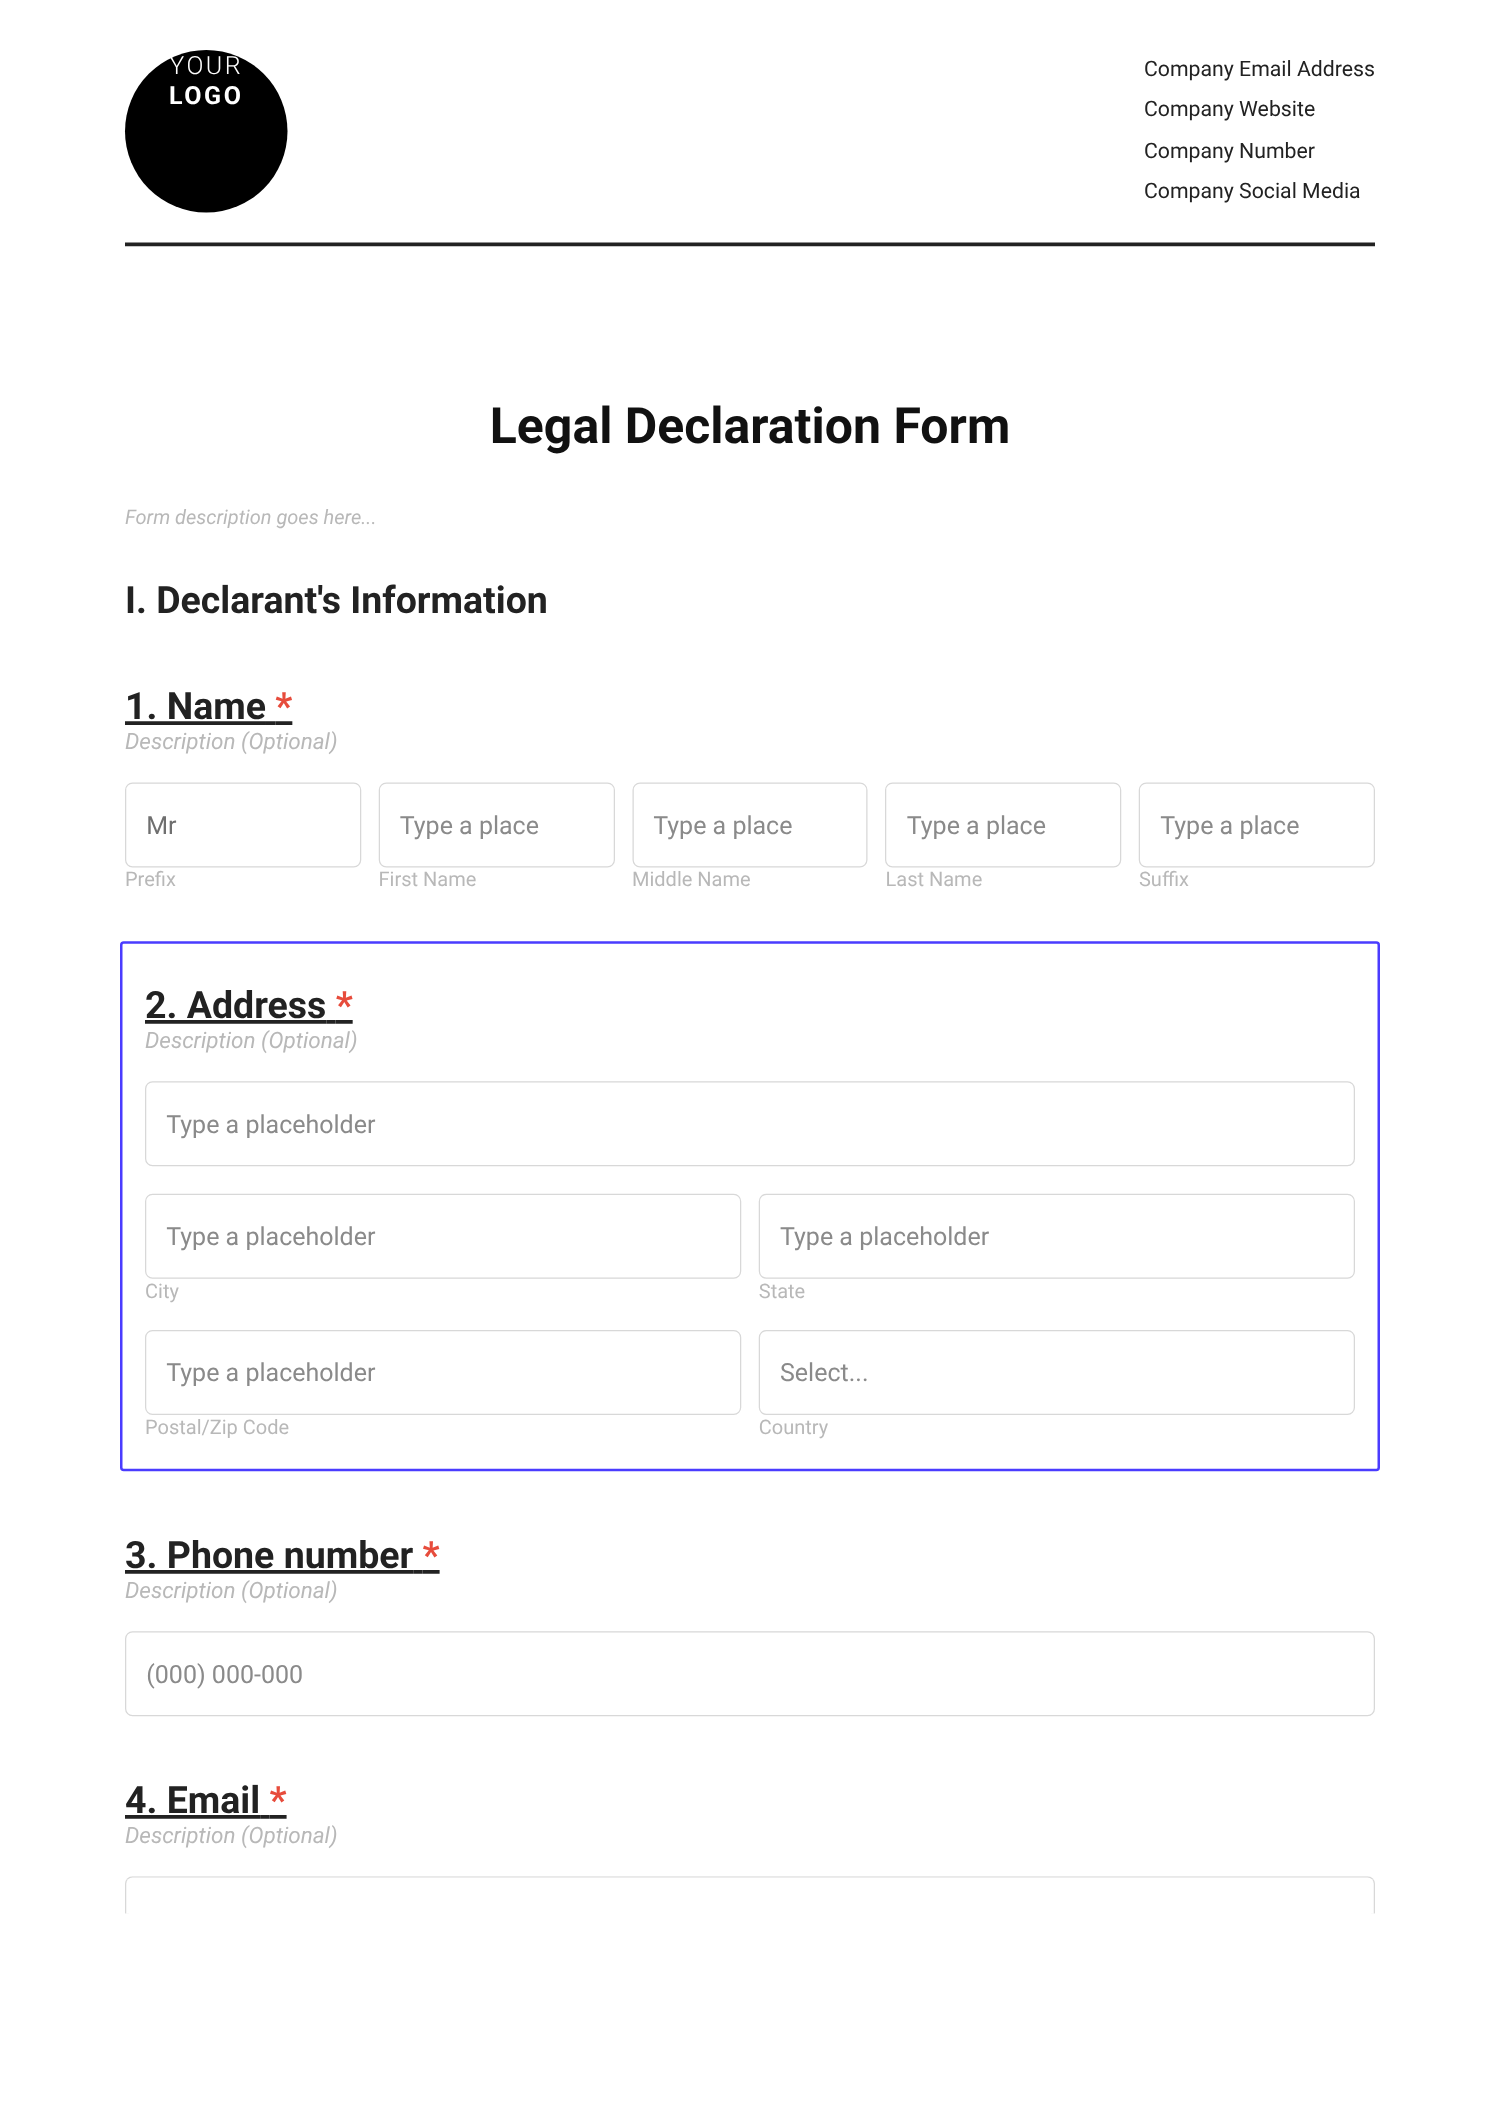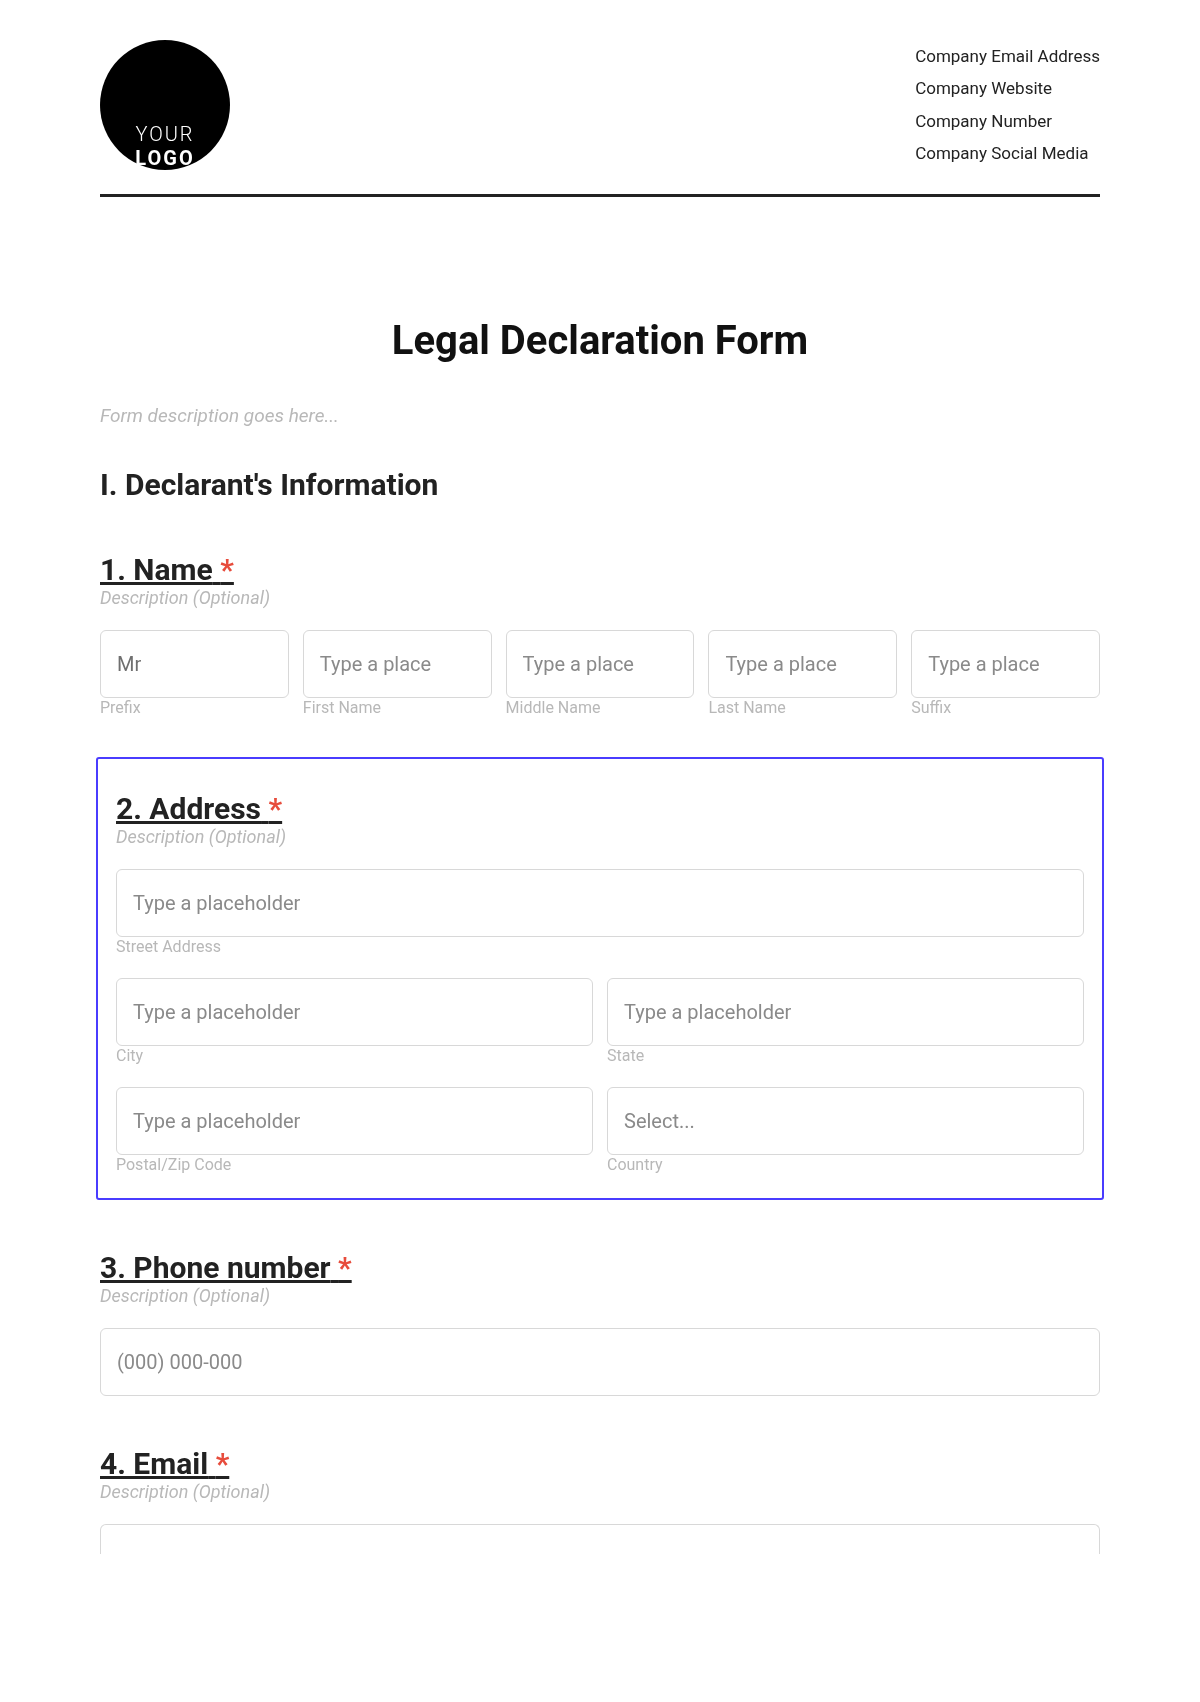--- a/index.html
+++ b/index.html
@@ -21,21 +21,21 @@
   }
   .logo {
     width: 130px;
     height: 130px;
     border-radius: 50%;
     background: #000;
     color: #fff;
     display: flex;
     flex-direction: column;
     align-items: center;
-    justify-content: flex-end;
+    justify-content: flex-start;
     font-size: 20px;
     letter-spacing: 2px;
     line-height: 1.2;
   }
   .logo .line1 { font-weight: 300; }
   .logo .line2 { font-weight: 700; }
   .company-info {
     text-align: left;
     font-size: 17px;
     line-height: 1.9;
@@ -45,21 +45,21 @@
     padding-top: 120px;
   }
   .form-title {
     text-align: center;
     font-size: 40px;
     font-weight: 700;
     color: #111;
   }
   .form-desc {
     margin-top: 40px;
-    font-size: 19px;
+    font-size: 16px;
     font-style: italic;
     color: #b8b8b8;
   }
   .section-title {
     margin-top: 40px;
     font-size: 30px;
     font-weight: 700;
     color: #222;
   }
   .field-block {
@@ -174,21 +174,20 @@
     <div class="field-block selected">
       <div class="field-label">
         <span>2. Address</span>
         <span class="req">*</span>
       </div>
       <div class="field-desc">Description (Optional)</div>
 
       <div class="row">
         <div class="col">
           <input class="input" placeholder="Type a placeholder" style="">
-          <div class="sublabel">Street Address</div>
         </div>
       </div>
 
       <div class="row">
         <div class="col">
           <input class="input" placeholder="Type a placeholder" style="">
           <div class="sublabel">City</div>
         </div>
         <div class="col">
           <input class="input" placeholder="Type a placeholder" style="">

